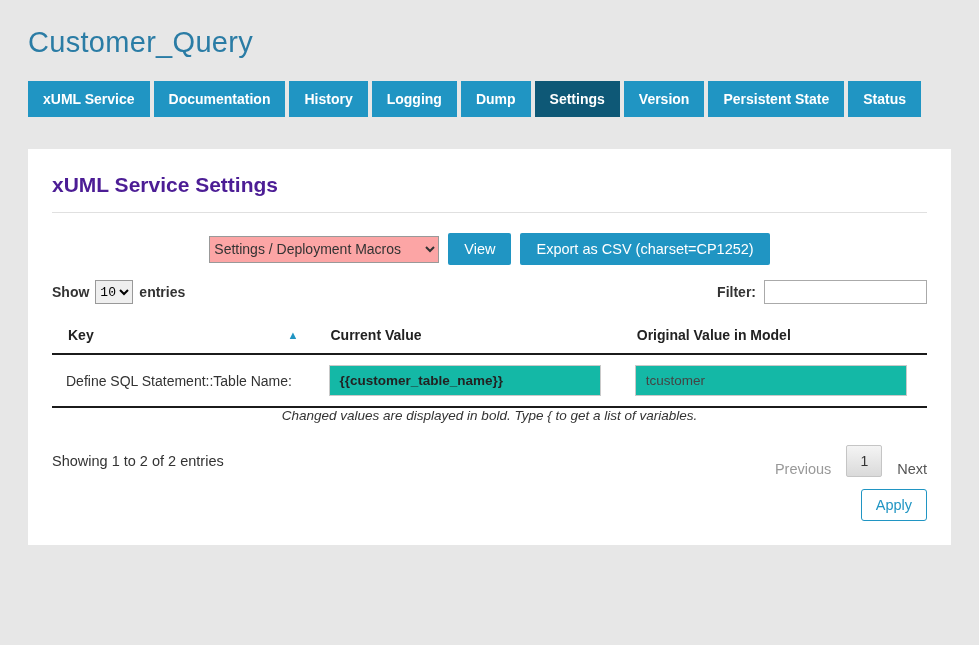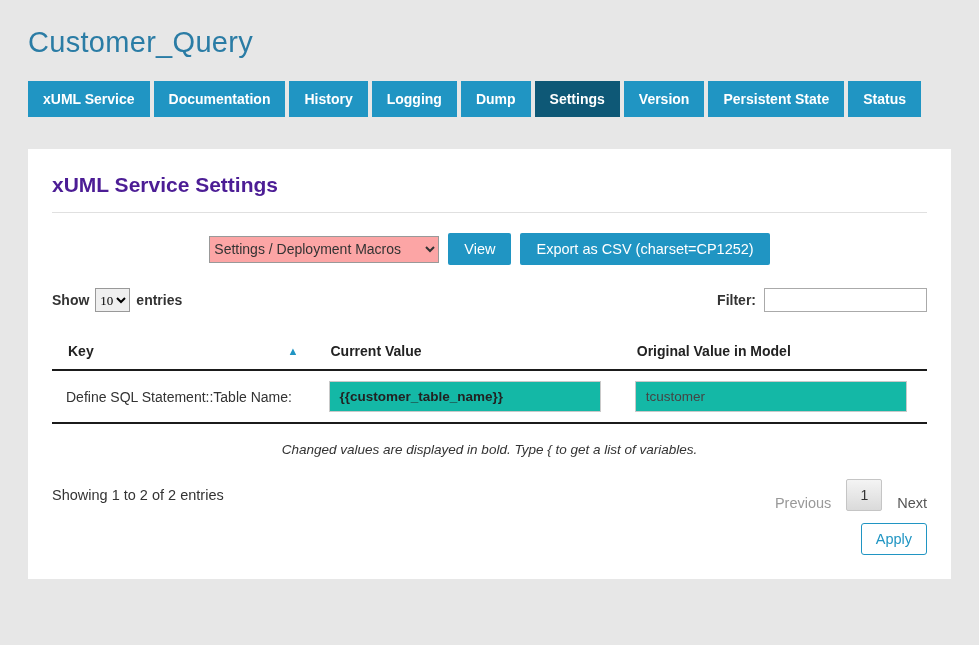--- a/index.html
+++ b/index.html
@@ -81,25 +81,25 @@
     display: flex;
     justify-content: space-between;
     align-items: center;
     margin-top: 15px;
     font-size: 14px;
     font-weight: 700;
     color: #333;
   }
   .show-entries { display: flex; align-items: center; }
   .show-select {
-    margin: 8px 6px;
+    margin: 0 6px;
     height: 24px;
     border: 1px solid #999;
     font-size: 13px;
-    font-family: Liberation Serif, serif;
+    font-family: Liberation Mono, monospace;
   }
   .filter { display: flex; align-items: center; }
   .filter input {
     margin-left: 8px;
     width: 163px;
     height: 24px;
     border: 1px solid #aaa;
     padding: 2px 6px;
     font-size: 13px;
     font-family: "Liberation Sans", sans-serif;
@@ -136,21 +136,20 @@
     font-size: 13.5px;
     color: #444;
     margin-right: 6px;
   }
   .value-box.bold { font-weight: 700; color: #222; }
 
   .note {
     text-align: center;
     font-style: italic;
     font-size: 13.5px;
-    margin-top: 18px;
     color: #333;
   }
 
   .table-footer {
     display: flex;
     justify-content: space-between;
     align-items: center;
     margin-top: 22px;
     font-size: 14.5px;
   }

